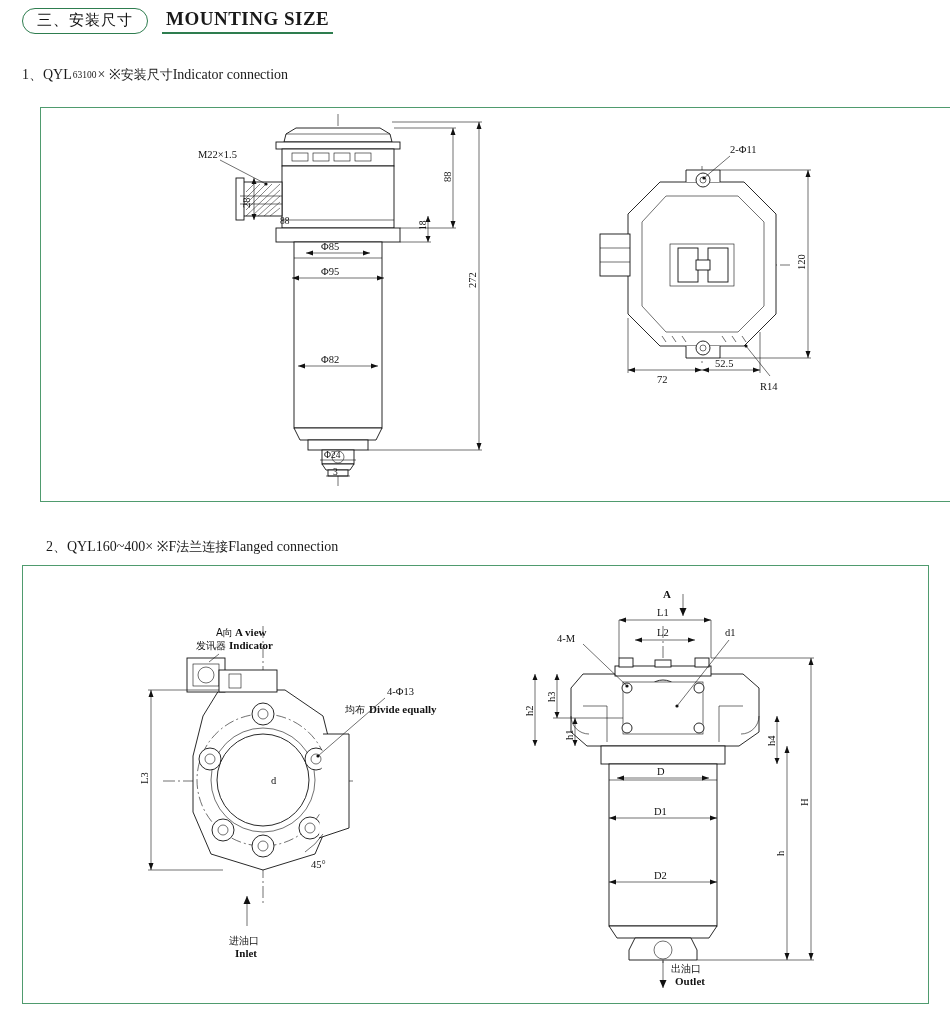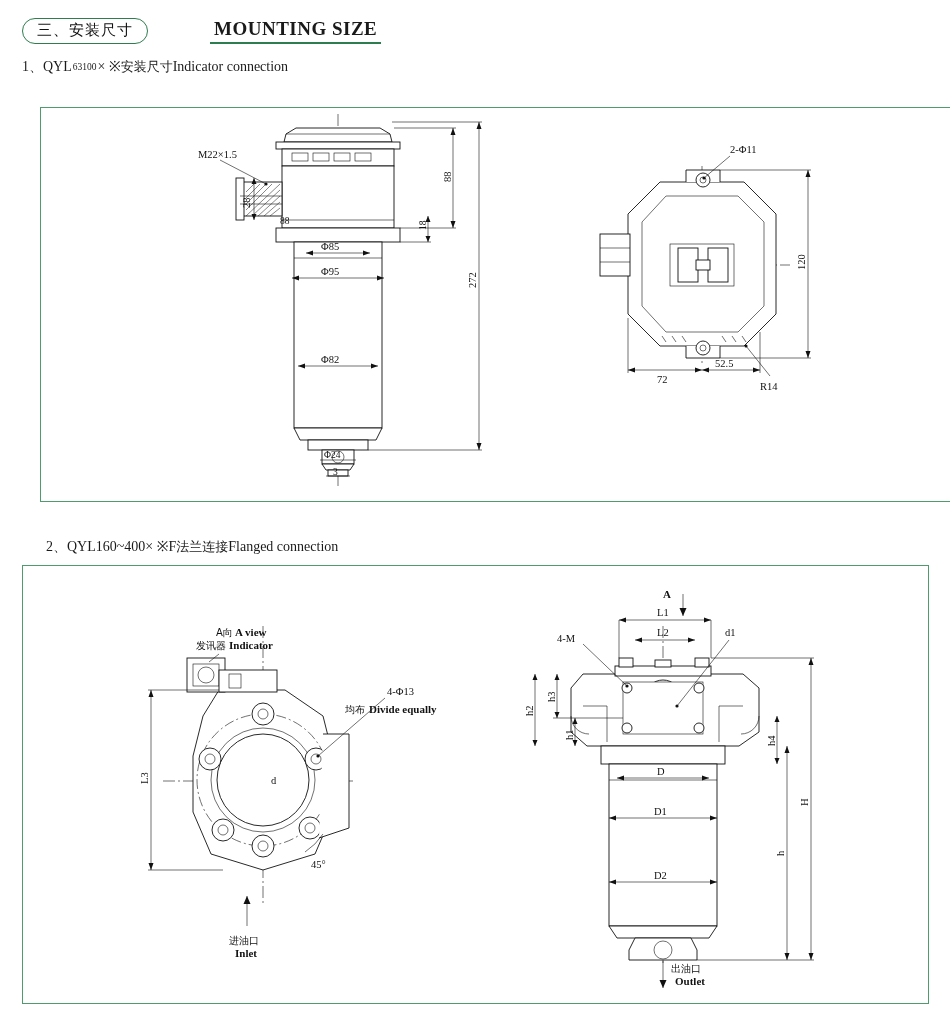--- a/index.html
+++ b/index.html
@@ -7,35 +7,34 @@
     width:950px;height:1023px;
     background:#ffffff;
     font-family:"Liberation Serif", serif;
     color:#1a1a1a;
     position:relative;
     overflow:hidden;
   }
   .page{position:relative;width:950px;height:1023px;}
 
   
-  .header{position:absolute;left:22px;top:18px;display:flex;align-items:center;gap:14px;}
+  .header{position:absolute;left:22px;top:8px;display:flex;align-items:center;gap:14px;}
   .cn-pill{
     border:1.6px solid #2e7d4f;border-radius:14px;
     padding:3px 14px 4px 14px;
     font-family:"DejaVu Sans", sans-serif;
     font-size:15px;color:#111;letter-spacing:1px;
     line-height:1.1;
     background:#fff;
   }
   .en-title{
     font-family:"Liberation Serif", serif;
     font-weight:bold;font-size:19px;letter-spacing:.5px;
     border-bottom:2px solid #2e7d4f;
     padding:0 4px 2px 4px;
-    margin-left:48px;
   }
 
   
   .cap{position:absolute;font-size:14px;font-family:"Liberation Serif", serif;white-space:nowrap;}
   .cap .cjk{font-family:"DejaVu Sans", sans-serif;font-size:13px;}
   .frac{display:inline-flex;flex-direction:row;vertical-align:middle;
         font-size:9.5px;line-height:1.02;margin:0 1px;text-align:center;}
 
   
   .box{position:absolute;border:1px solid #4f9b6e;background:#fff;}
@@ -57,21 +56,21 @@
 </head>
 <body>
 
 <div class="page">
 
   <div class="header">
     <div class="cn-pill">三、安装尺寸</div>
     <div class="en-title">MOUNTING SIZE</div>
   </div>
 
-  <div class="cap" style="left:22px;top:56px;">
+  <div class="cap" style="left:22px;top:64px;">
     <span>1、</span><span>QYL</span><span class="frac">
         <span>63</span>
         <span>100</span>
       </span><span>× ※</span><span class="cjk">安装尺寸</span><span>Indicator connection</span>
   </div>
 
   <div class="box box1">
     <svg width="903" height="391" viewBox="0 0 903 391">
 
       <g>

